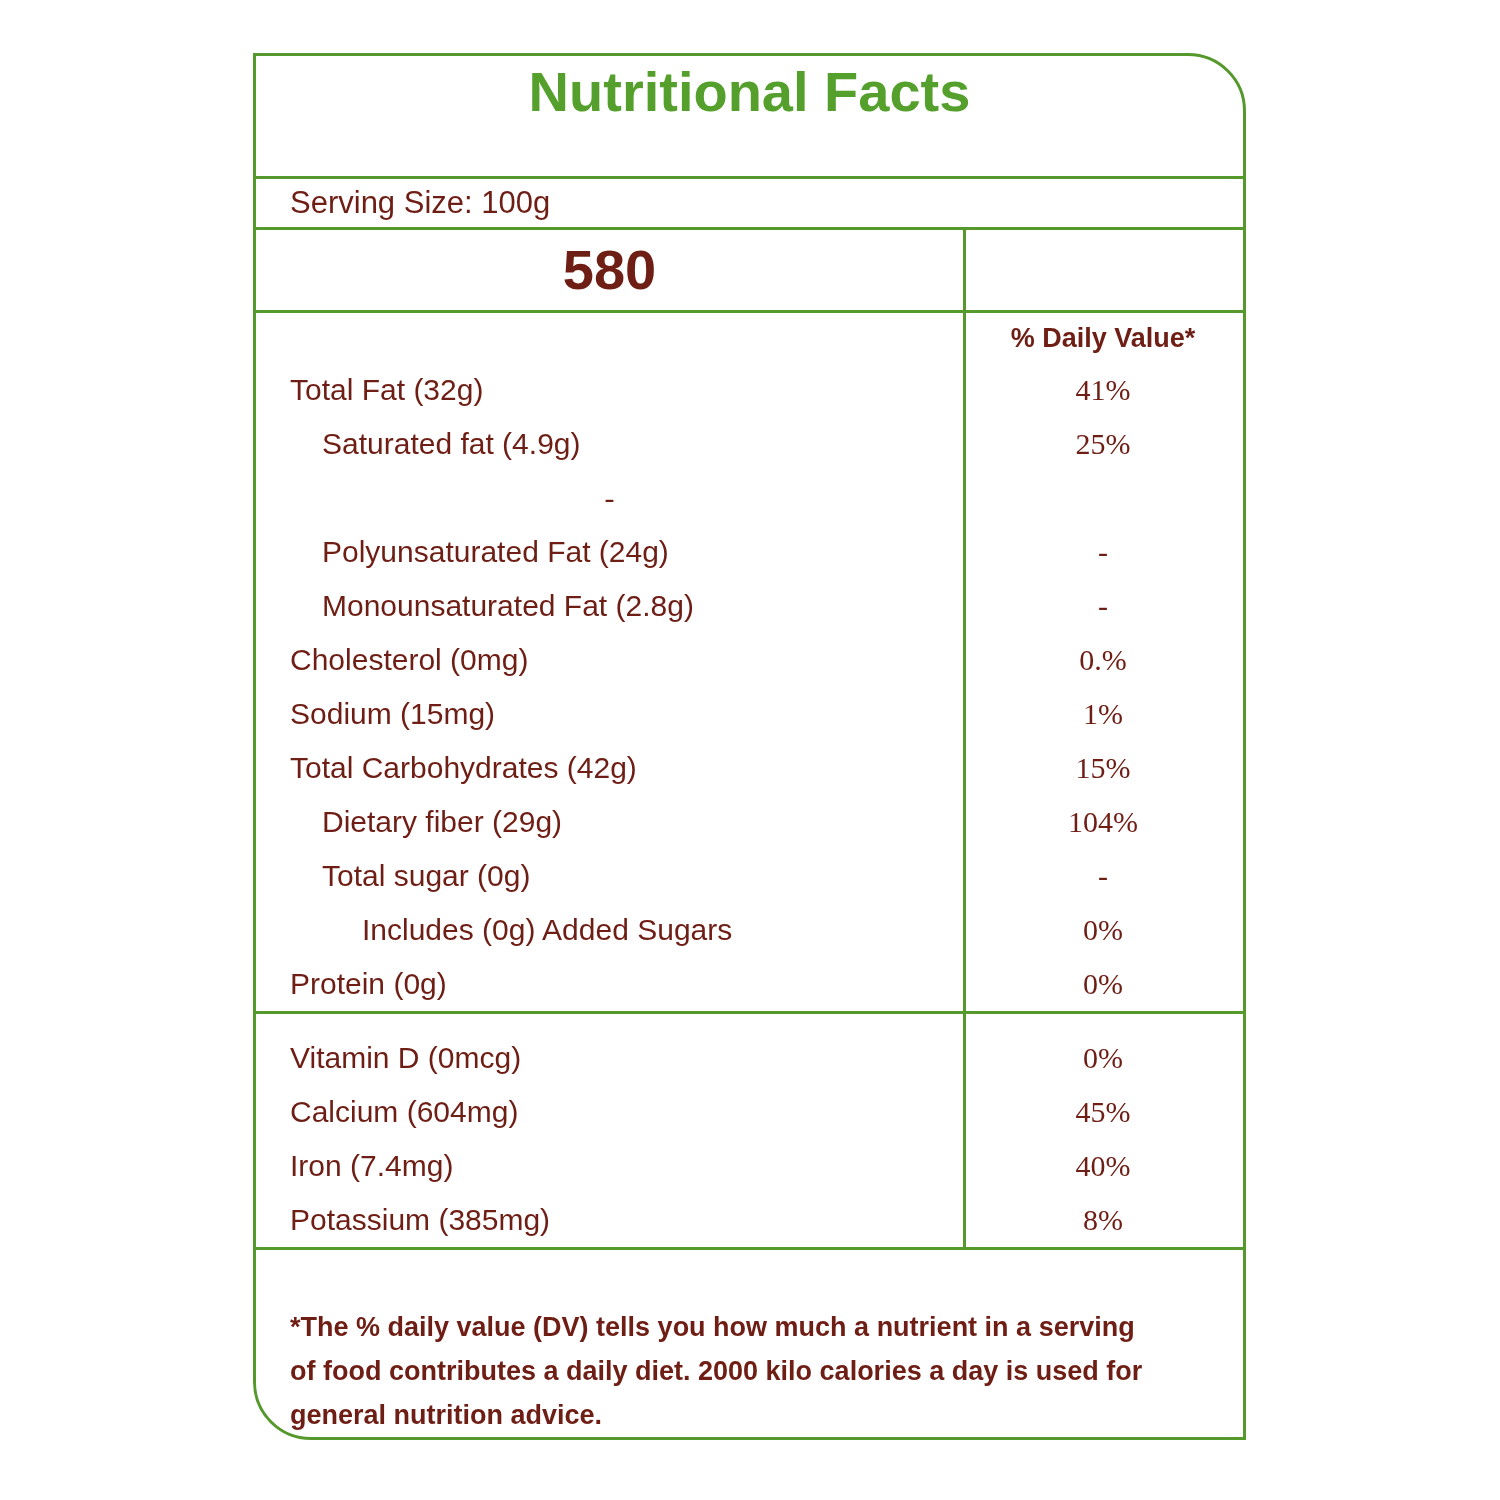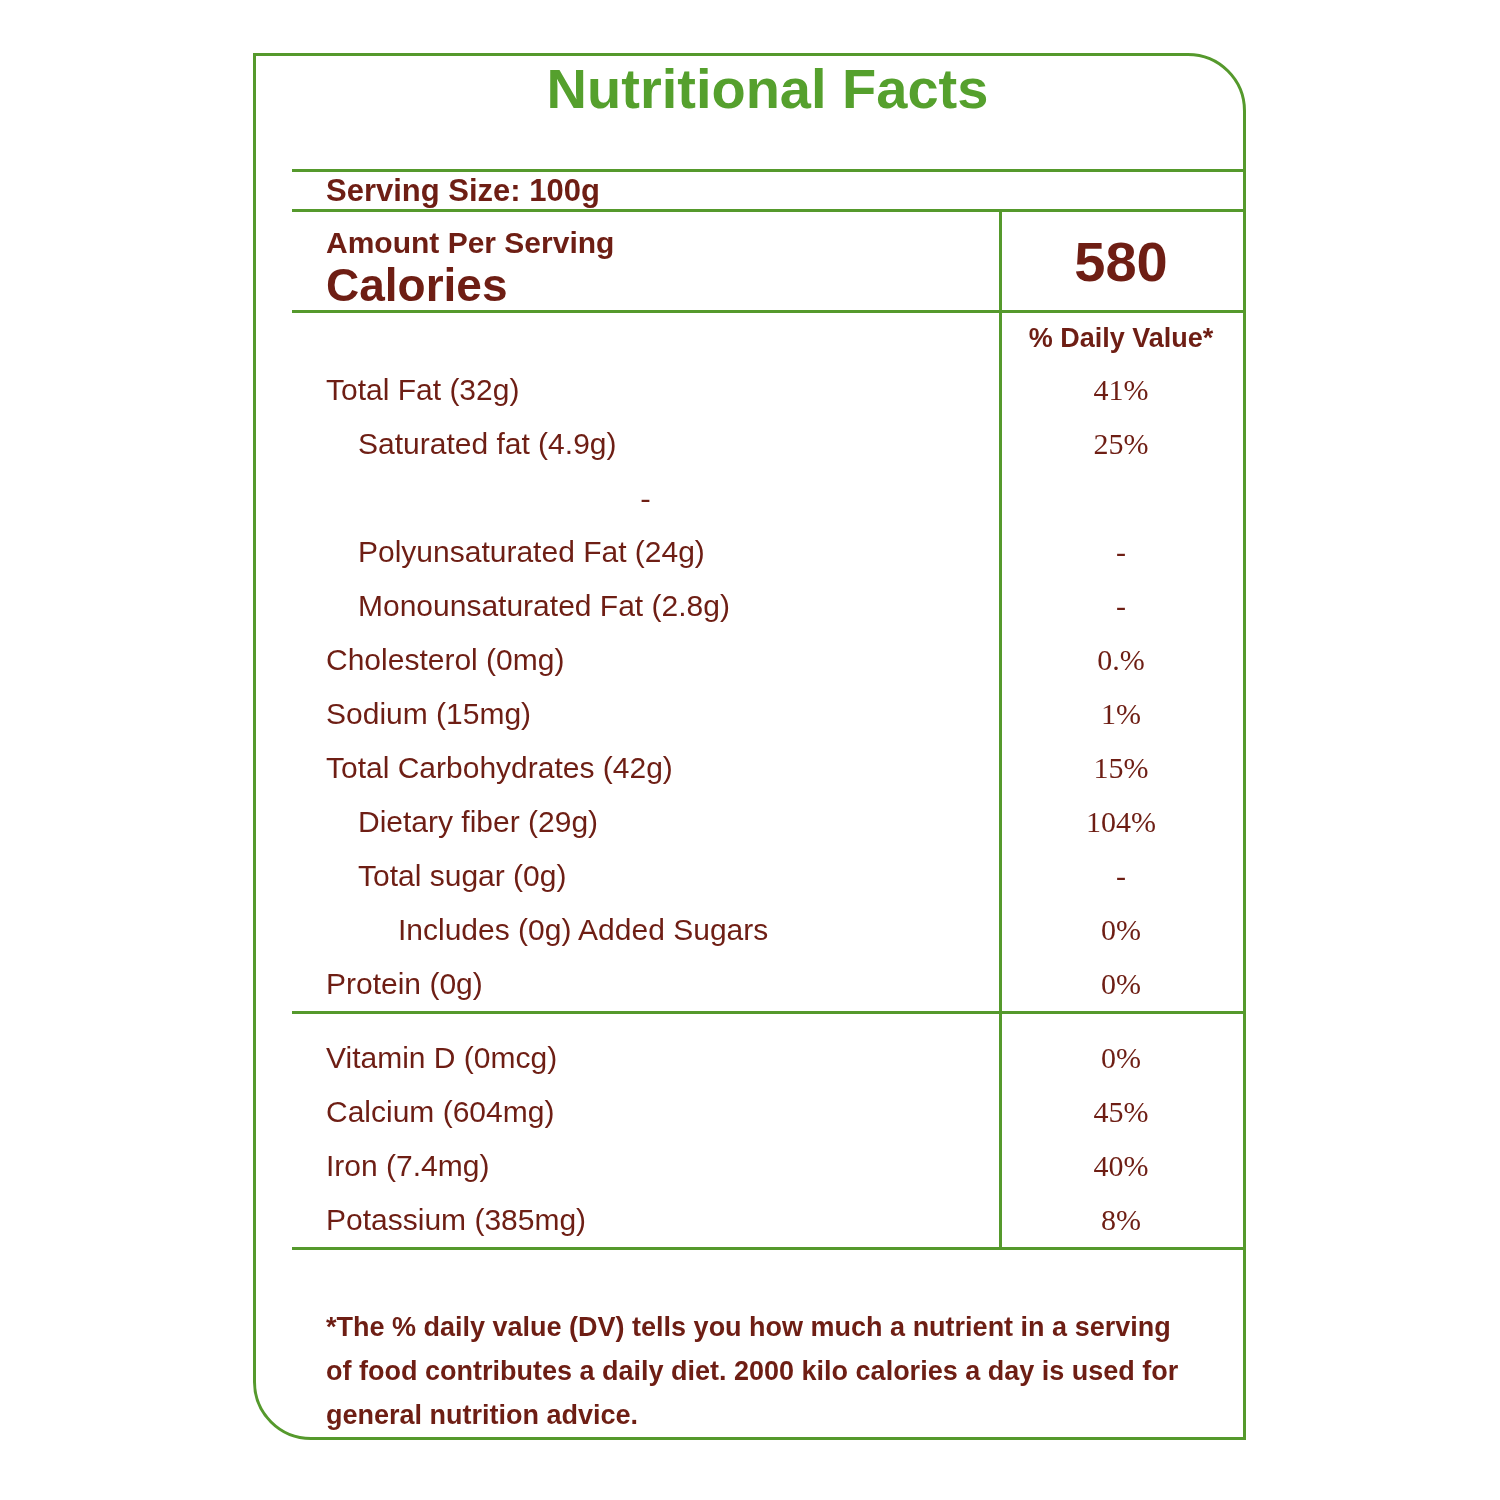--- a/index.html
+++ b/index.html
@@ -12,21 +12,20 @@
     position: absolute;
     left: 253px; top: 53px;
     width: 993px; height: 1387px;
     border: 3px solid var(--green);
     border-radius: 0 58px 0 58px;
     overflow: hidden;
     display: flex;
     flex-direction: column;
     background: #ffffff;
     color: var(--maroon);
-    padding-left: 36px;
   }
   :root { --green: #55992C; --maroon: #6E1E14; --title-green: #55A02D; }
 
   
   .sec-title {
     height: 92px;
     display: flex; align-items: center; justify-content: center;
   }
   .sec-title h1 {
     color: var(--title-green);
@@ -34,21 +33,21 @@
     font-weight: 700;
     letter-spacing: 0px;
   }
 
   
   .sec-serving {
     height: 64px;
     border-top: 3px solid var(--green);
     display: flex; align-items: center;
     padding-left: 34px;
-    font-size: 31px; font-weight: 700; margin-top: 48px;
+    font-size: 31px; font-weight: 400; margin-top: 48px;
   }
 
   
   .twocol { position: relative; }
   .vdivider {
     position: absolute;
     left: 707px; top: 0; bottom: 0;
     width: 3px;
     background: var(--green);
   }
@@ -123,24 +122,20 @@
 
   <div class="sec-title">
     <h1>Nutritional Facts</h1>
   </div>
 
   <div class="sec-serving">
     <span>Serving Size: 100g</span>
   </div>
 
   <div class="sec-calories twocol">
-    <div class="cal-left">
-      <div class="cal-amount">Amount Per Serving</div>
-      <div class="cal-name">Calories</div>
-    </div>
     <div class="cal-right">
       <span>580</span>
     </div>
     <div class="vdivider"></div>
   </div>
 
   <div class="sec-nutrients twocol">
     <div class="dv-header">
       <div class="dv-label">% Daily Value*</div>
     </div>

